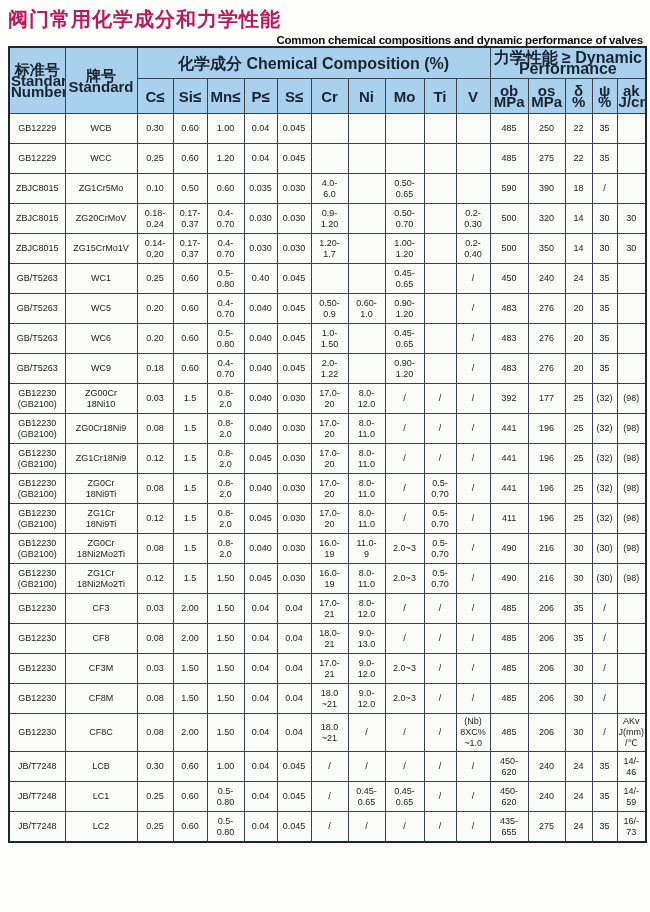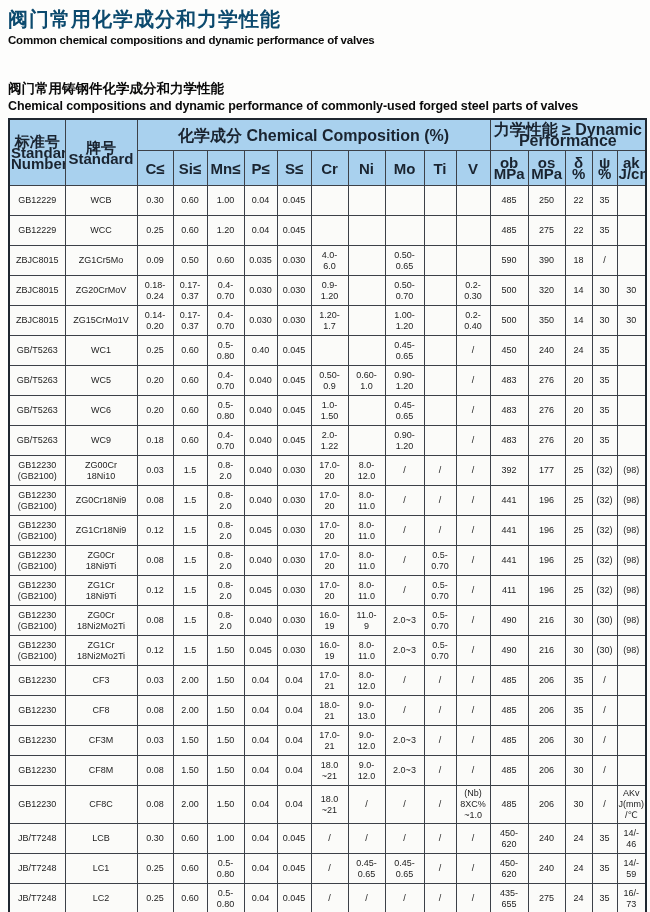--- a/index.html
+++ b/index.html
@@ -15,28 +15,29 @@
     box-sizing: border-box;
     padding: 4px 7px 6px 8px;
     background: #fdfdfc;
     overflow: hidden;
   }
   .main-title {
     font-size: 20px;
     font-weight: bold;
     margin: 2px 0 0 0;
     letter-spacing: 1px;
-    color: #0c4a6e;
+    color: #be185d;
   }
   .main-title-en {
     font-size: 11.5px;
     font-weight: bold;
     letter-spacing: -0.2px;
     margin: 1px 0 0 0;
     color: #0a0a0a;
+    text-align: right;
   }
   .section-titles { margin-top: 34px; }
   .table-title-zh {
     font-size: 13.5px;
     font-weight: bold;
     margin: 0;
     color: #0a0a0a;
   }
   .table-title-en {
     font-size: 12.5px;
@@ -83,24 +84,20 @@
 </head>
 <body>
 
 <div class="page">
 
   <header>
     <h1 class="main-title">阀门常用化学成分和力学性能</h1>
     <div class="main-title-en">Common chemical compositions and dynamic performance of valves</div>
   </header>
 
-  <section class="section-titles">
-    <h2 class="table-title-zh">阀门常用铸钢件化学成分和力学性能</h2>
-    <div class="table-title-en">Chemical compositions and dynamic performance of commonly-used forged steel parts of valves</div>
-  </section>
 
   <table class="spec">
     <colgroup>
       <col style="width:56px">
         <col style="width:72px">
       <col style="width:36px">
         <col style="width:34px">
         <col style="width:37px">
       <col style="width:33px">
         <col style="width:34px">
@@ -183,21 +180,21 @@
           <td class="pre"></td>
           <td class="pre">485</td>
           <td class="pre">275</td>
           <td class="pre">22</td>
           <td class="pre">35</td>
           <td class="pre"></td>
         </tr>
         <tr>
           <td class="pre">ZBJC8015</td>
           <td class="pre">ZG1Cr5Mo</td>
-          <td class="pre">0.09</td>
+          <td class="pre">0.10</td>
           <td class="pre">0.50</td>
           <td class="pre">0.60</td>
           <td class="pre">0.035</td>
           <td class="pre">0.030</td>
           <td class="pre">4.0-
 6.0</td>
           <td class="pre"></td>
           <td class="pre">0.50-
 0.65</td>
           <td class="pre"></td>

